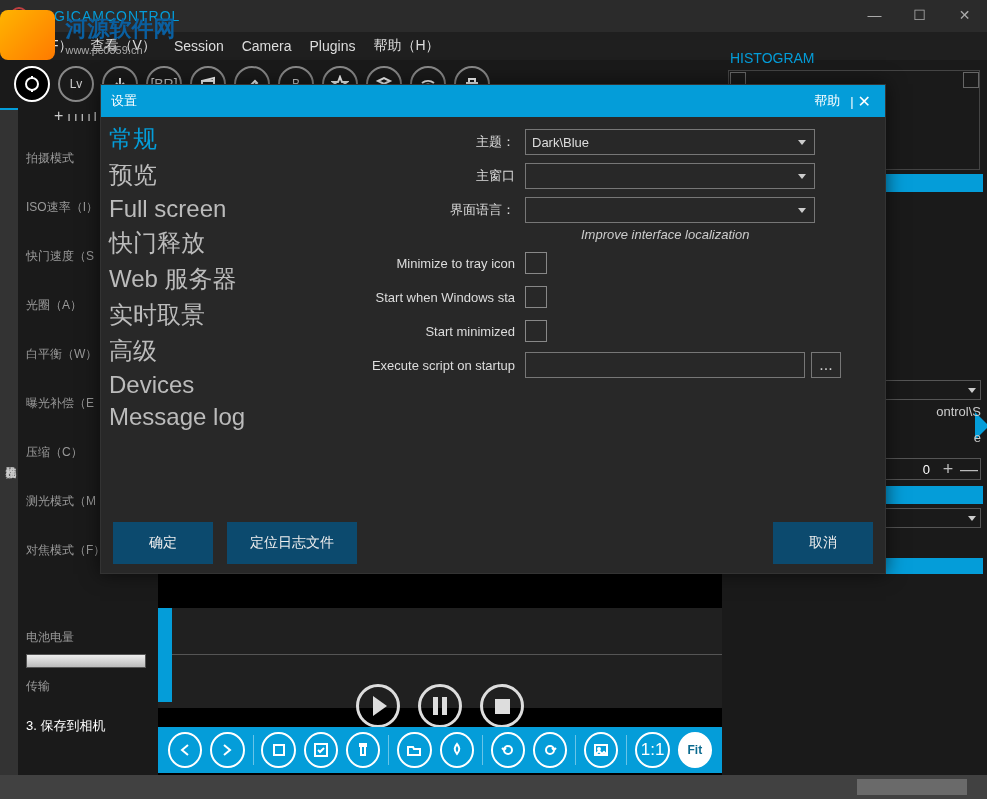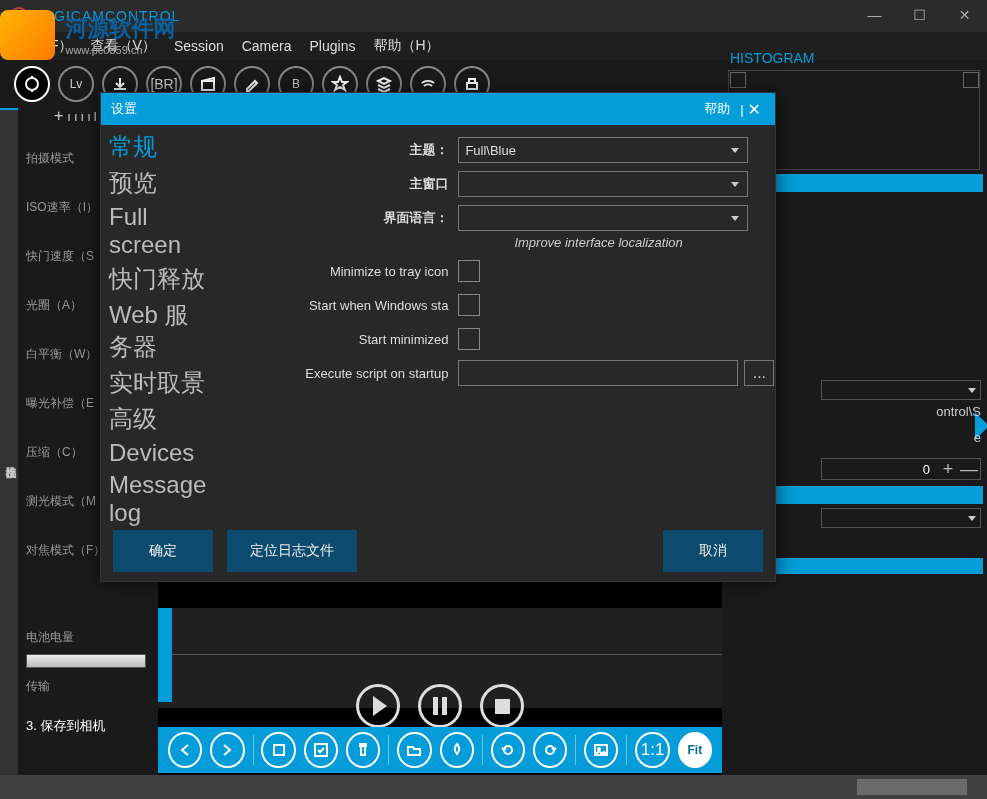--- a/index.html
+++ b/index.html
@@ -53,33 +53,33 @@
 .rpanel .navL{position:absolute;left:-14px;top:304px;width:0;height:0;border-right:14px solid #049dd9;border-top:14px solid transparent;border-bottom:14px solid transparent}
 .rpanel .navR{position:absolute;right:-2px;top:304px;width:0;height:0;border-left:14px solid #049dd9;border-top:14px solid transparent;border-bottom:14px solid transparent}
 .rpanel .frag{position:absolute;right:6px;color:#ccc;font-size:13px}
 .rpanel .numrow{position:absolute;right:6px;left:100px;display:flex;align-items:center;justify-content:flex-end;gap:4px;border:1px solid #555;height:22px;padding-right:4px}
 .rpanel .numrow .val{flex:1;text-align:right;padding-right:6px;font-size:13px}
 .rpanel .numrow .pm{color:#bbb;font-size:18px;width:16px;text-align:center}
 .rpanel .cbx{position:absolute;right:6px;left:100px;height:20px;border:1px solid #555;display:flex;align-items:center;justify-content:flex-end;padding-right:4px}
 .rpanel .cbx .car{border-left:4px solid transparent;border-right:4px solid transparent;border-top:5px solid #ccc}
 .statusbar{position:absolute;left:0;right:0;bottom:0;height:24px;background:#414141}
 .statusbar .grip{position:absolute;right:20px;top:4px;width:110px;height:16px;background:#6a6a6a}
-.dialog{position:absolute;left:100px;top:92px;width:676px;height:490px;background:#282828;border:1px solid #333;z-index:5;box-shadow:0 0 18px rgba(0,0,0,0.6)}
+.dialog{position:absolute;left:100px;top:84px;width:786px;height:490px;background:#282828;border:1px solid #333;z-index:5;box-shadow:0 0 18px rgba(0,0,0,0.6)}
 .dialog .dtitle{height:32px;background:#049dd9;display:flex;align-items:center;padding:0 10px;color:#fff;font-size:13px}
 .dialog .dtitle .spacer{flex:1}
 .dialog .dtitle .help{font-size:13px;margin-right:10px}
 .dialog .dtitle .x{font-size:16px;padding:0 4px}
 .dialog .dbody{display:flex;height:calc(100% - 32px - 60px)}
 .dialog .dnav{width:180px;padding:4px 0}
 .dialog .dnav div{font-size:24px;color:#bbb;padding:2px 8px;font-weight:300}
 .dialog .dnav div.active{color:#049dd9}
 .dialog .dform{flex:1;padding:12px 20px 0 0}
 .dialog .frow{display:flex;align-items:center;margin-bottom:8px;height:26px}
 .dialog .frow .flabel{width:244px;text-align:right;padding-right:10px;font-size:13px;color:#ddd}
-.dialog .frow .flabel.bold{font-weight:bold}
+.dialog .frow .flabel.bold{font-weight:normal}
 .dialog .frow select,.dialog .frow .combo{width:290px;height:26px;background:#282828;border:1px solid #777;color:#ddd;padding:0 6px;font-size:13px;display:flex;align-items:center;position:relative}
 .dialog .frow .combo .caret{position:absolute;right:8px;top:10px;border-left:4px solid transparent;border-right:4px solid transparent;border-top:5px solid #ccc}
 .dialog .frow .chk{width:22px;height:22px;border:1px solid #888}
 .dialog .frow .txt{width:280px;height:26px;border:1px solid #777;background:#282828}
 .dialog .frow .br{width:30px;height:26px;border:1px solid #777;margin-left:6px;display:flex;align-items:center;justify-content:center;color:#ccc}
 .dialog .hint{font-style:italic;color:#ccc;font-size:13px;margin-left:300px;margin-top:-4px;margin-bottom:8px}
 .dialog .dfoot{height:60px;display:flex;align-items:center;padding:0 12px;gap:14px}
 .dialog .dfoot .spacer{flex:1}
 .dialog .dfoot button{width:100px;height:42px;background:#0c4a6e;border:none;color:#eee;font-size:14px}
 .dialog .dfoot button.wide{width:130px}
@@ -315,21 +315,21 @@
       <div>Web 服务器</div>
       <div>实时取景</div>
       <div>高级</div>
       <div>Devices</div>
       <div>Message log</div>
     </div>
     <div class="dform">
       <div class="frow">
         <div class="flabel bold">主题：</div>
         <div class="combo">
-            <span>Full\Blue</span>
+            <span>Dark\Blue</span>
             <div class="caret"></div>
           </div>
       </div>
       <div class="frow">
         <div class="flabel bold">主窗口</div>
         <div class="combo">
             <div class="caret"></div>
           </div>
       </div>
       <div class="frow">

